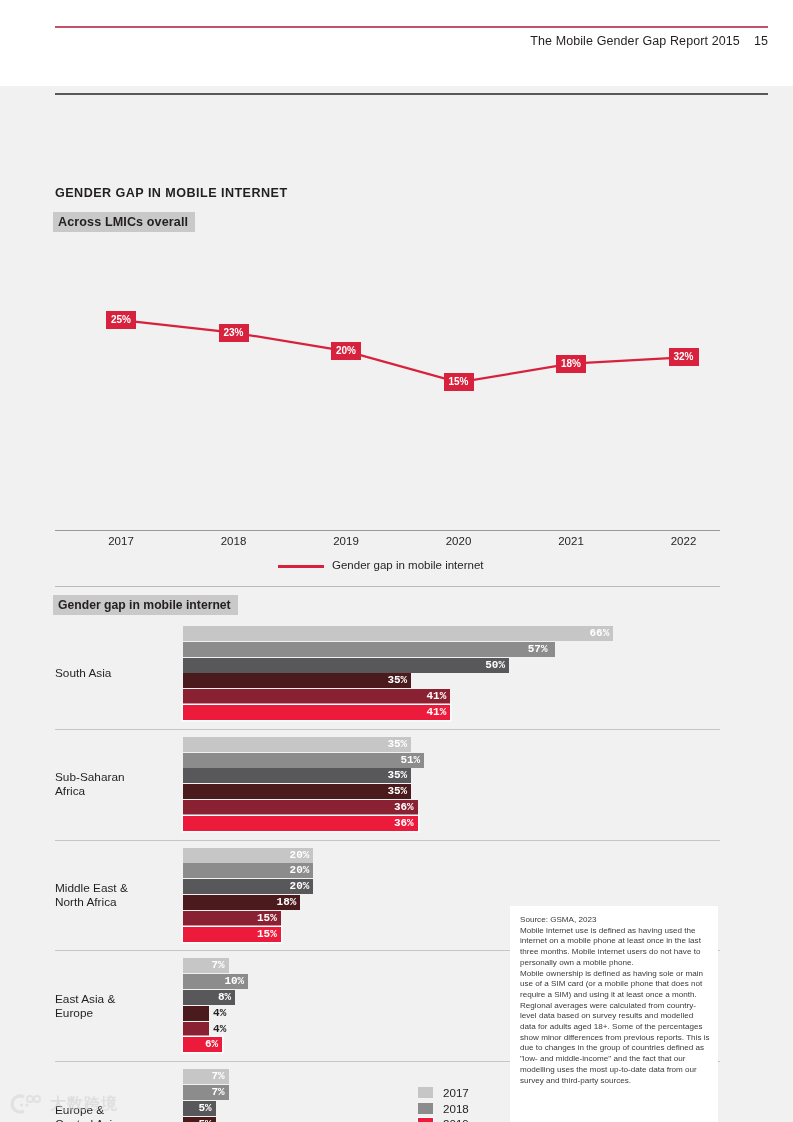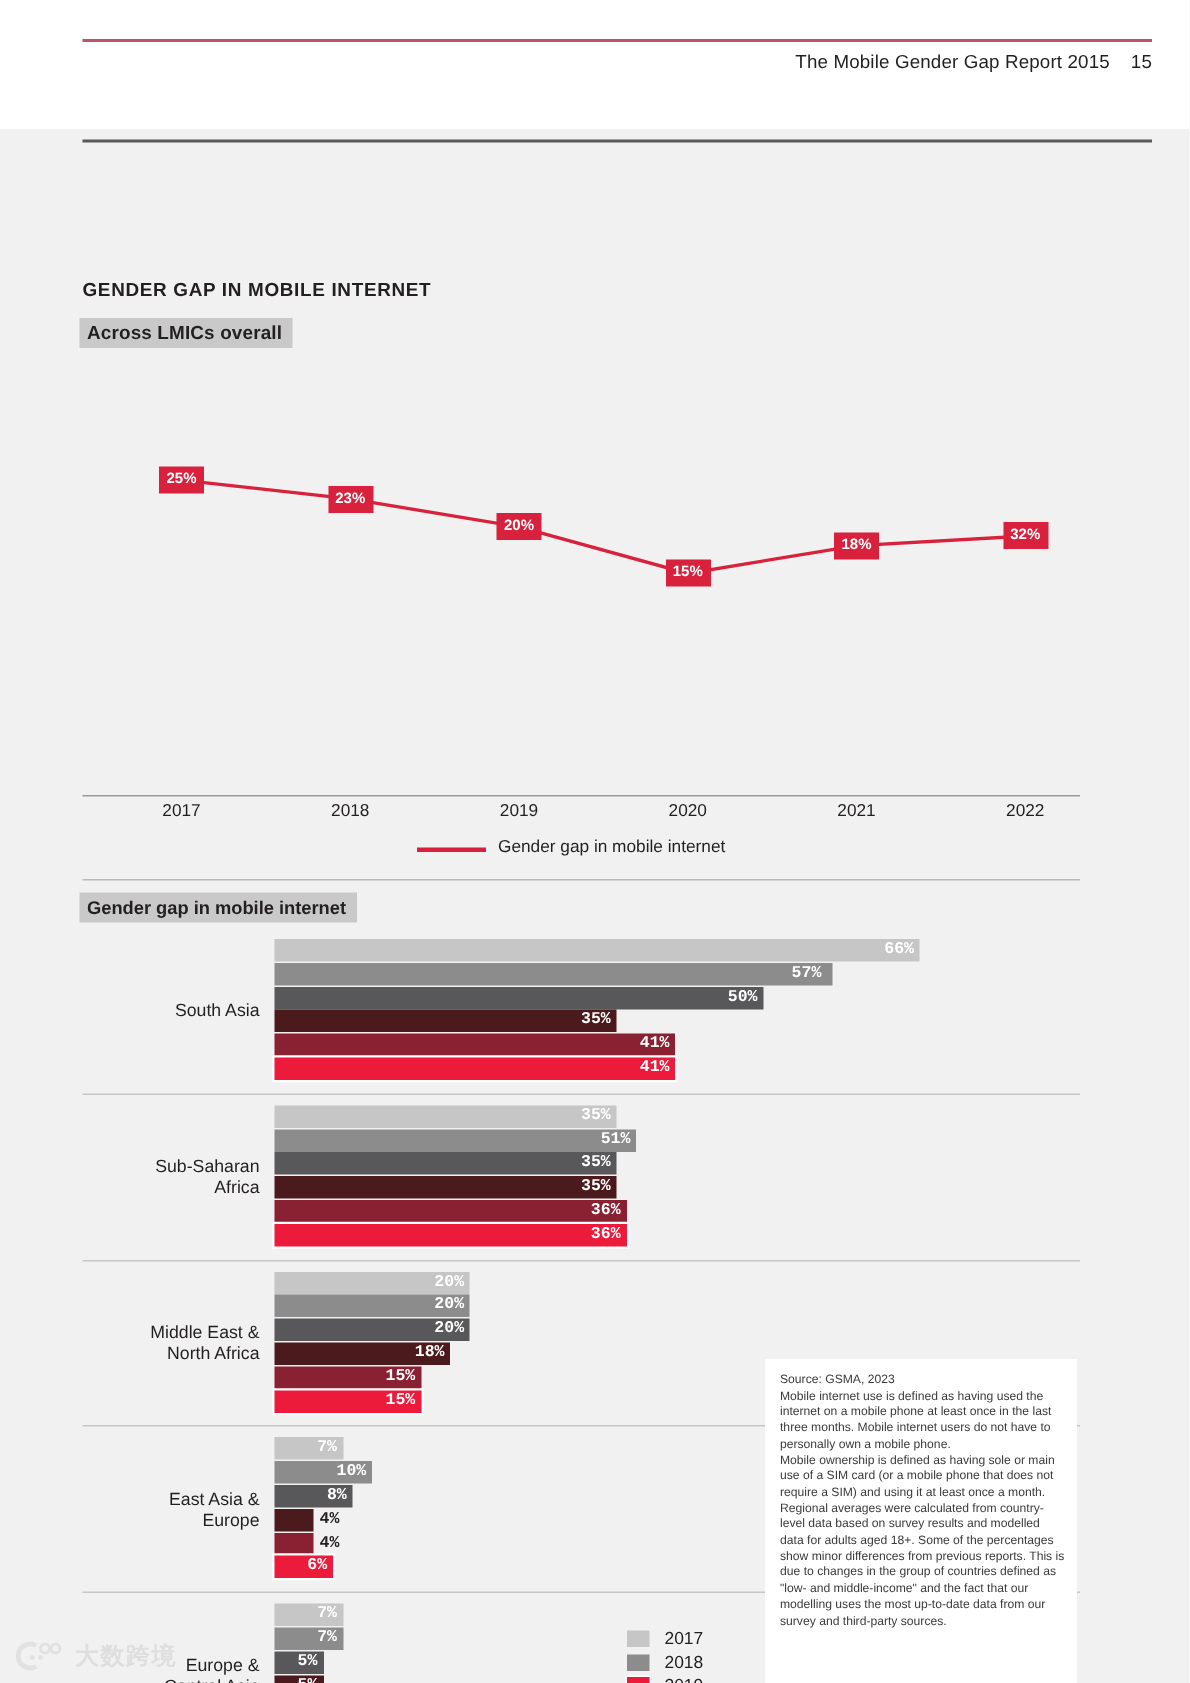--- a/index.html
+++ b/index.html
@@ -59,21 +59,21 @@
   #bar-title-chip{
     position:absolute;left:53px;top:509px;
     background:#c9c9c9;padding:3px 7px 3px 5px;
     font-size:12.2px;font-weight:bold;color:#231f20;
   }
 
   #bar-area{position:absolute;left:0;top:532px;width:793px;}
   .region-row{position:relative;width:793px;}
   .region-sep{position:absolute;left:55px;width:665px;height:1px;background:#c6c6c6;}
   .region-label{
-    position:absolute;left:55px;width:118px;text-align:right;
+    position:absolute;left:55px;width:118px;
     font-size:11.8px;color:#231f20;line-height:14px;
   }
   .bars{position:absolute;left:183px;top:0;}
   .bar-wrap{position:relative;height:15px;}
   .bar{position:absolute;left:0;top:0;height:15px;}
   .bar.hl{box-shadow:0 0 0 1.5px #ffffff;}
   .bar-val{
     position:absolute;top:1px;font-size:11px;font-weight:bold;line-height:13px;
     white-space:nowrap;
     font-family:Liberation Mono, monospace;

